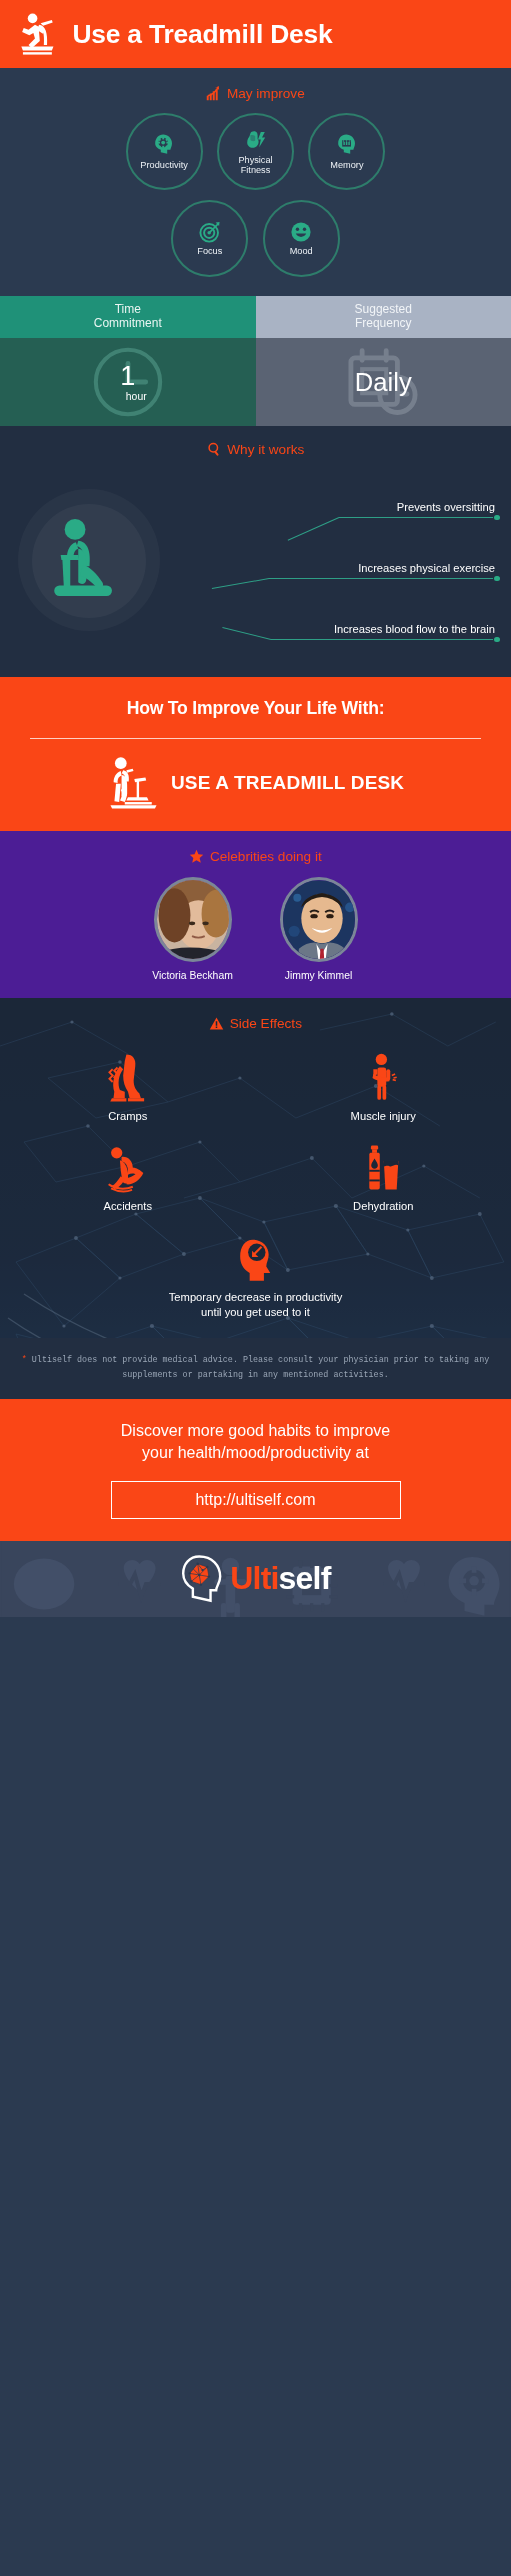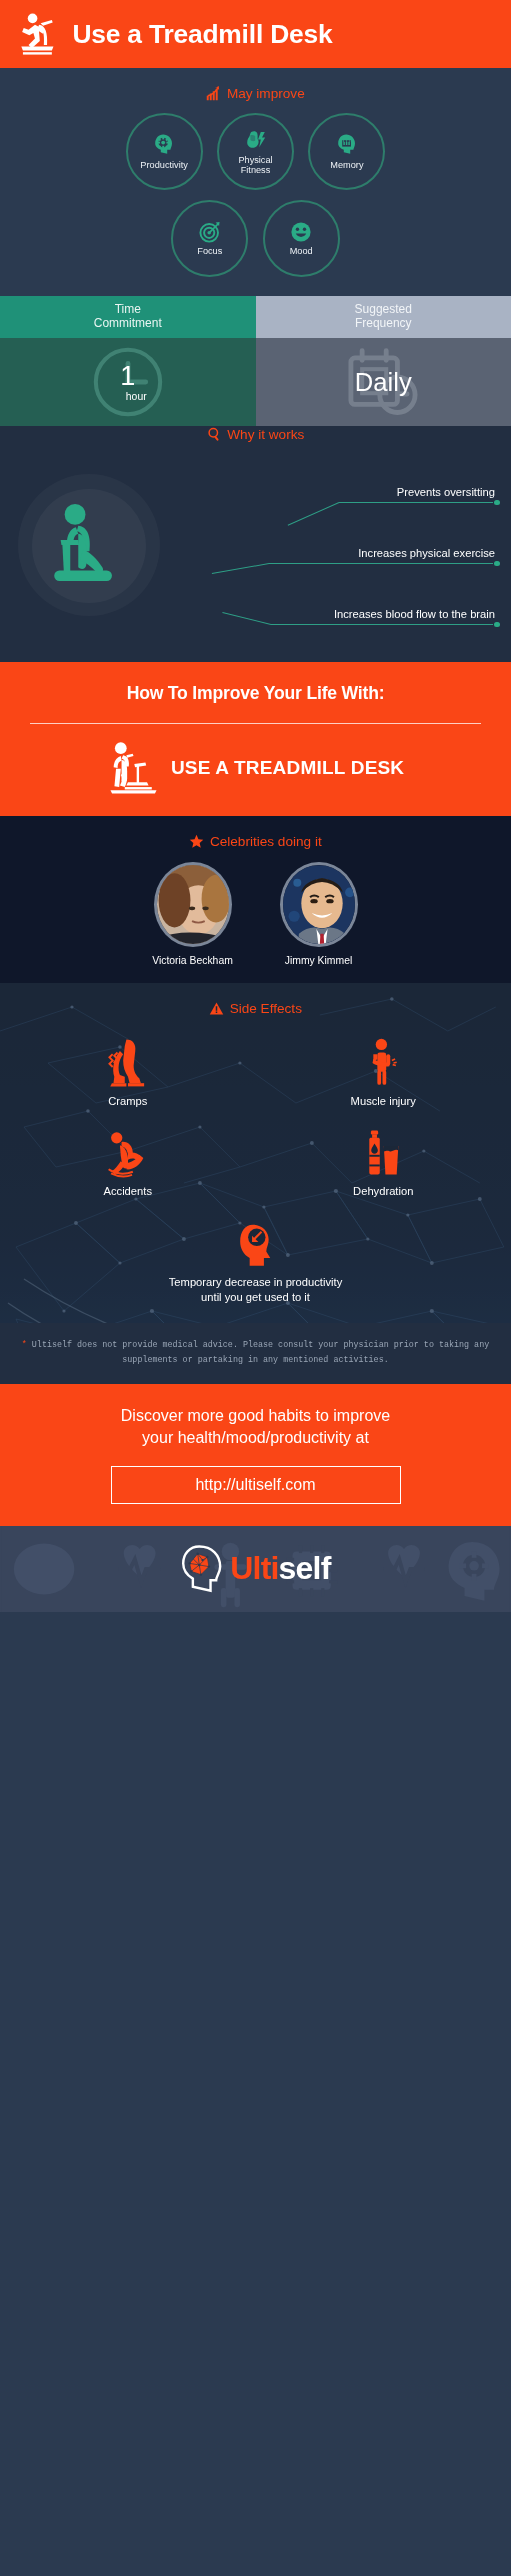--- a/index.html
+++ b/index.html
@@ -60,21 +60,21 @@
   }
   .tb-val {
     position:absolute; left:0; right:0; top:50%; transform:translateY(-50%);
     text-align:center; color:#ffffff; z-index:2;
   }
   .tb-val .big { font-size:27px; line-height:27px; display:block; }
   .tb-val .sub { font-size:10.4px; display:block; margin-top:0.8px;padding-left:17px; }
   .tb-val .big-daily { font-size:25.6px; line-height:27px; display:block; }
 
   
-  .sec-why { background:#222e41; padding:1px 0 21px; position:relative; }
+  .sec-why { background:#222e41; padding:16px 0 21px; position:relative; }
   .why-body { position:relative; height:186px; }
   .tread-halo {
     position:absolute; left:17.6px; top:19px; width:142px; height:142px;
     border-radius:50%; background:rgba(255,255,255,0.035);
   }
   .tread-halo-in {
     position:absolute; left:32px; top:34px; width:114px; height:114px;
     border-radius:50%; background:rgba(255,255,255,0.045);
   }
   .tread-ico { position:absolute; left:43px; top:45px; width:93px; height:93px; }
@@ -110,21 +110,21 @@
     letter-spacing:-0.2px;
   }
   .how-rule { height:0.8px; background:rgba(255,255,255,0.75); margin:19px 6.4px 17.6px; }
   .how-row { display:flex; align-items:center; justify-content:center; gap:11.2px; }
   .how-ico { width:53px; height:54px; flex:none; }
   .how-name {
     color:#ffffff; font-size:19px; font-weight:bold; letter-spacing:0.2px;
   }
 
   
-  .sec-celeb { background:#0f172a; padding:17.6px 0 17.6px; }
+  .sec-celeb { background:#4c1d95; padding:17.6px 0 17.6px; }
   .celeb-row { display:flex; justify-content:center; gap:22px; margin-top:11.2px; }
   .celeb { width:104px; text-align:center; }
   .celeb-ava {
     width:78px; height:85px; border-radius:50%; margin:0 auto 8px;
     border:3.2px solid #7b8698; overflow:hidden; position:relative;
   }
   .celeb-name { color:#ffffff; font-size:10.4px; }
 
   
   .sec-side {
@@ -154,21 +154,21 @@
   .sec-cta { background:#fa4616; padding:21px 19px 22.4px; text-align:center; }
   .cta-txt { color:#ffffff; font-size:16px; line-height:22.4px; }
   .cta-box {
     margin:16px auto 0; width:290px; height:38px;
     border:1.6px solid #ffffff; display:flex; align-items:center; justify-content:center;
   }
   .cta-url { color:#ffffff; font-size:16px; }
 
   
   .sec-foot {
-    background:#39455c; height:86px; position:relative; overflow:hidden;
+    background:#39455c; height:76px; position:relative; overflow:hidden;
     display:flex; align-items:center; justify-content:center; gap:6.4px;
   }
   .foot-pattern { position:absolute; left:0; top:0; width:511px; height:86px; opacity:1; }
   .foot-logo { position:relative; z-index:3; display:flex; align-items:center; gap:4.8px; }
   .foot-head-ico { width:45px; height:50px; }
   .foot-word { font-size:32px; font-weight:bold; letter-spacing:-0.8px; }
   .fw-ulti { color:#fa4616; }
   .fw-self { color:#ffffff; }
 </style>
 </head>

